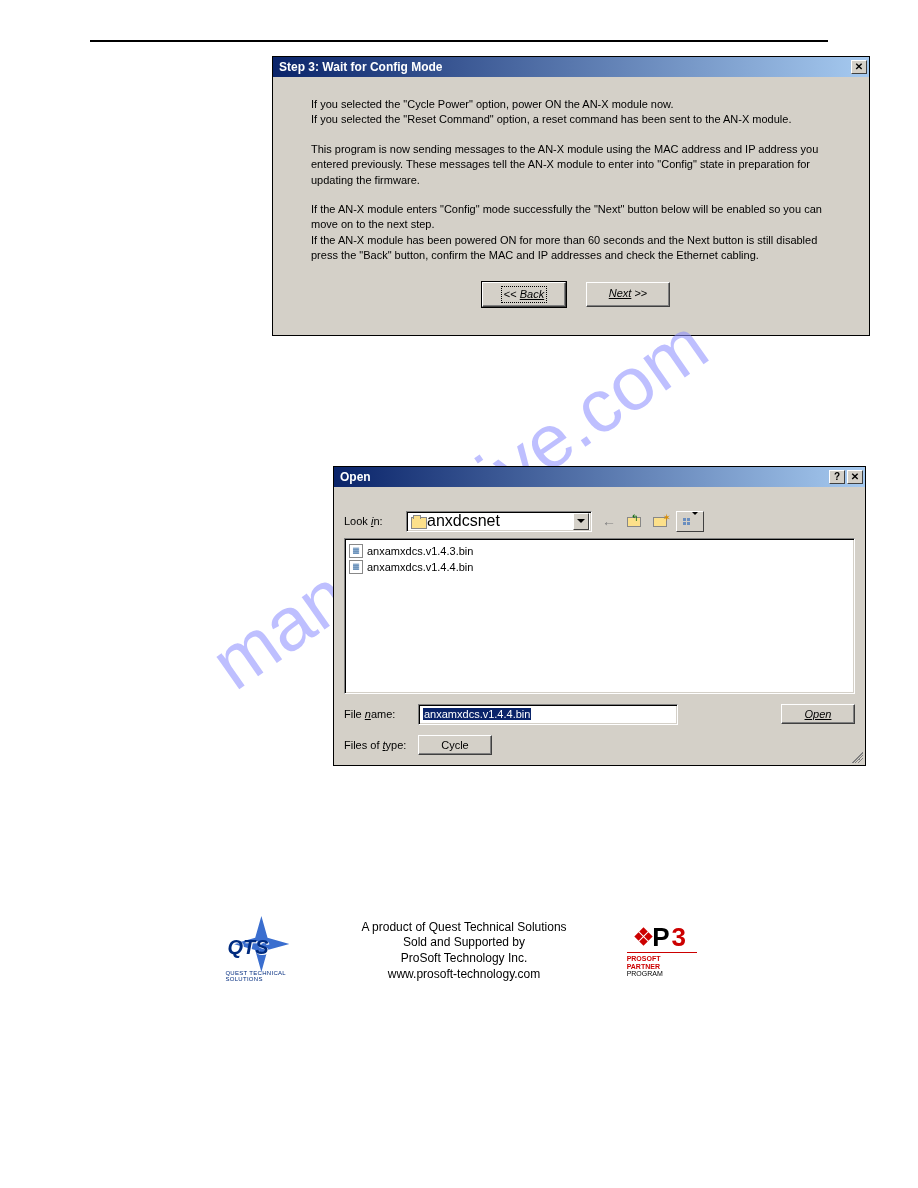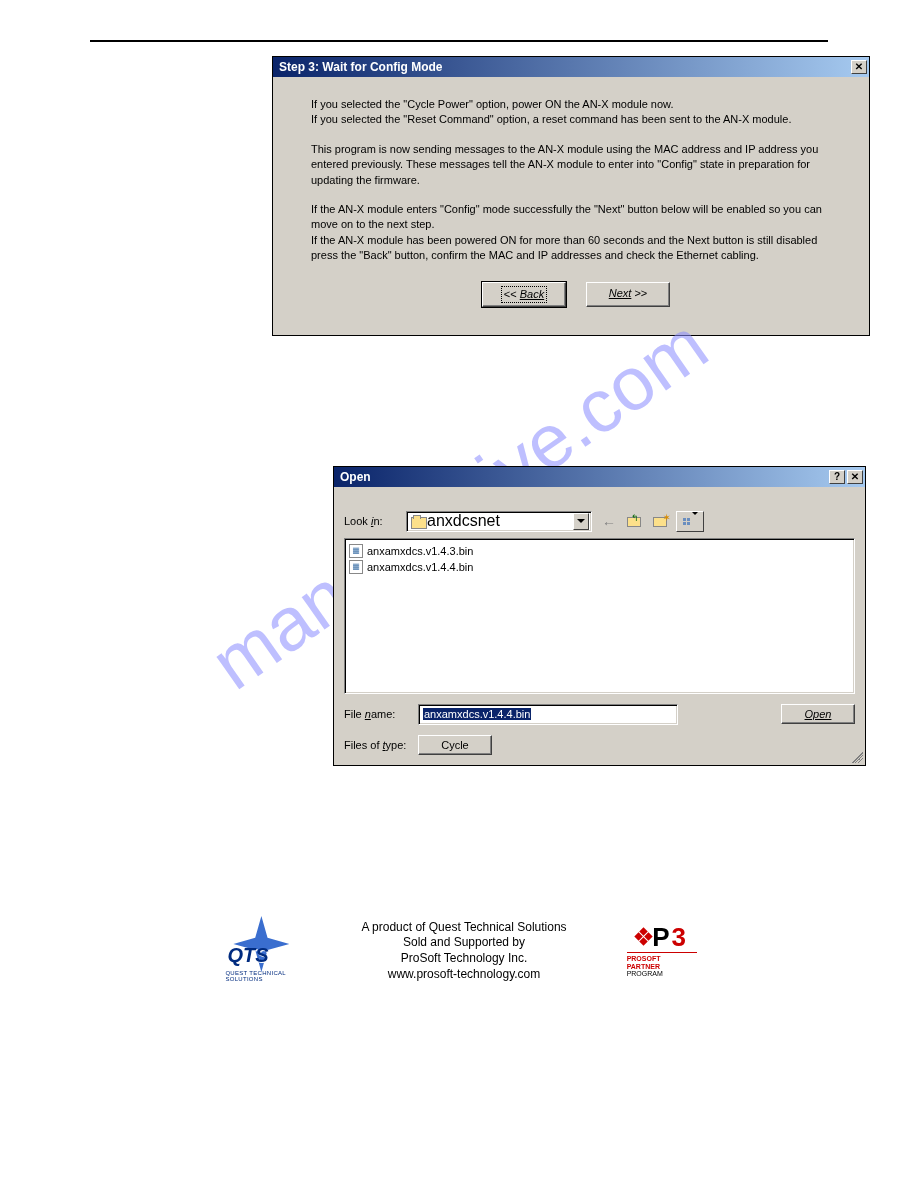--- a/index.html
+++ b/index.html
@@ -237,21 +237,21 @@
     margin-top:150px;
     display:flex;justify-content:center;align-items:center;gap:60px;
   }
   .qts-logo { position:relative;width:80px;height:70px; }
   .qts-star {
     position:absolute;left:12px;top:0;width:56px;height:56px;
     background:#3a6ecf;
     clip-path:polygon(50% 0,61% 39%,100% 50%,61% 61%,50% 100%,39% 61%,0 50%,39% 39%);
   }
   .qts-text {
-    position:absolute;left:6px;top:28px;font-family:Arial Black,Arial,sans-serif;
+    position:absolute;left:6px;top:20px;font-family:Arial Black,Arial,sans-serif;
     font-size:20px;font-weight:900;font-style:italic;color:#002b7f;
     text-shadow:1px 1px 0 #fff;
   }
   .qts-sub{position:absolute;left:4px;top:54px;font-size:6px;color:#002b7f;letter-spacing:0.3px;}
   .foot-text { text-align:center;font-size:12px;line-height:1.3; }
   .p3-logo { width:70px; }
   .p3-top { display:flex;align-items:center;gap:2px;justify-content:center; }
   .p3-diamonds { display:grid;grid-template-columns:repeat(2,6px);grid-template-rows:repeat(2,6px);gap:1px;transform:rotate(45deg); }
   .p3-diamonds span{background:#c00;width:6px;height:6px;}
   .p3-p{font-family:Arial Black,Arial;font-size:26px;font-weight:900;color:#000;line-height:1;}

